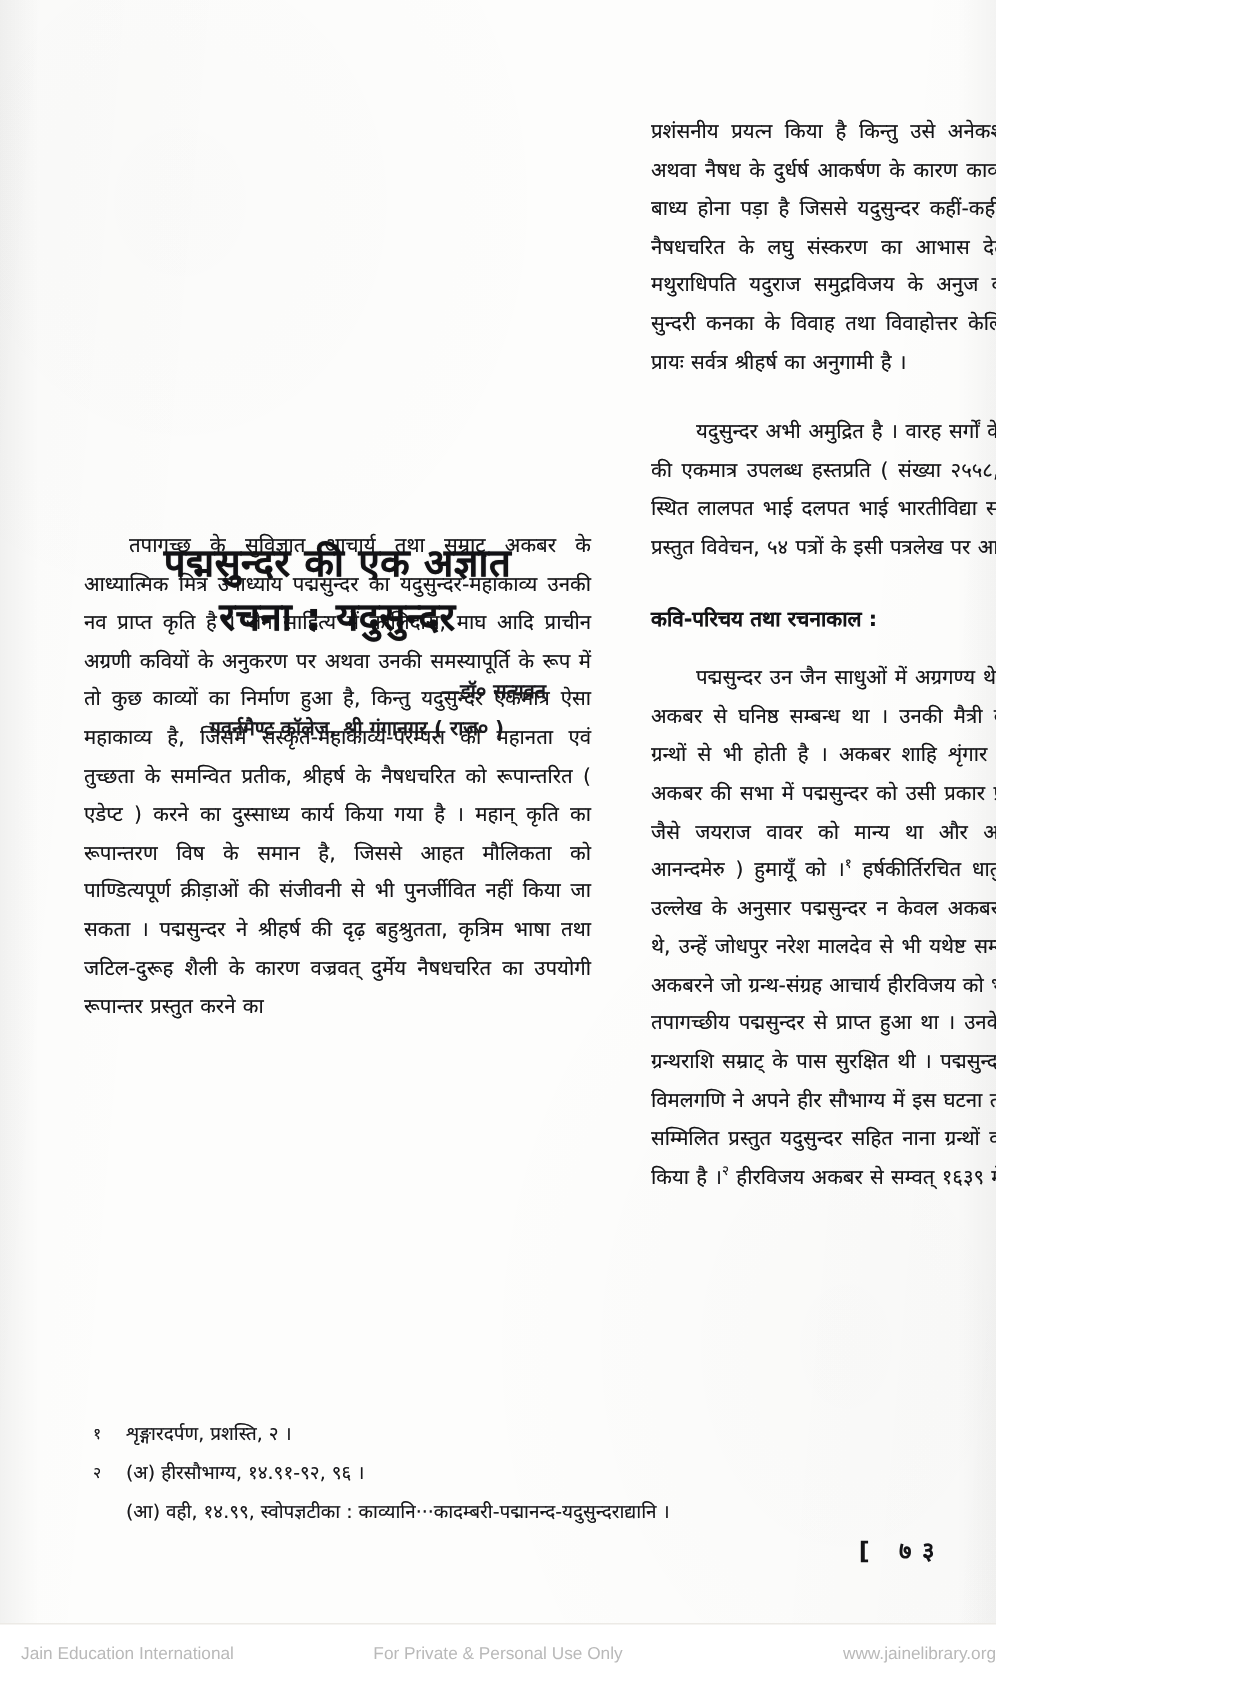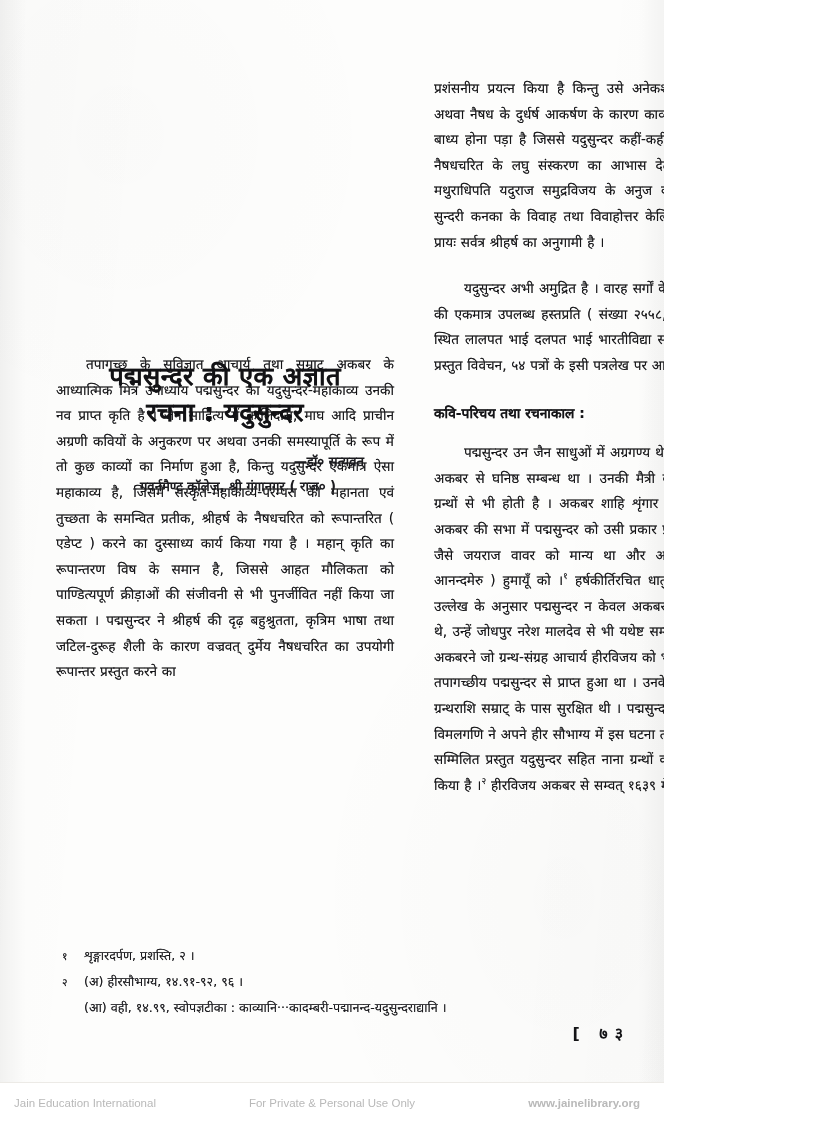--- a/index.html
+++ b/index.html
@@ -181,21 +181,21 @@
     z-index: 6;
   }
   .wm {
     font-family: "Liberation Sans", sans-serif;
     font-size: 11.5px;
     color: #b9b9b9;
     white-space: nowrap;
   }
   .wm-left   { position: absolute; left: 14px; }
   .wm-center { position: absolute; left: 50%; transform: translateX(-50%); }
-  .wm-right  { position: absolute; right: 24px; font-weight: bold; }
+  .wm-right  { position: absolute; right: 0; }
 </style>
 </head>
 <body>
 
 <div class="page">
 
   <div class="scan-tint"></div>
   <div class="edge-shade left"></div>
   <div class="edge-shade right"></div>
 

